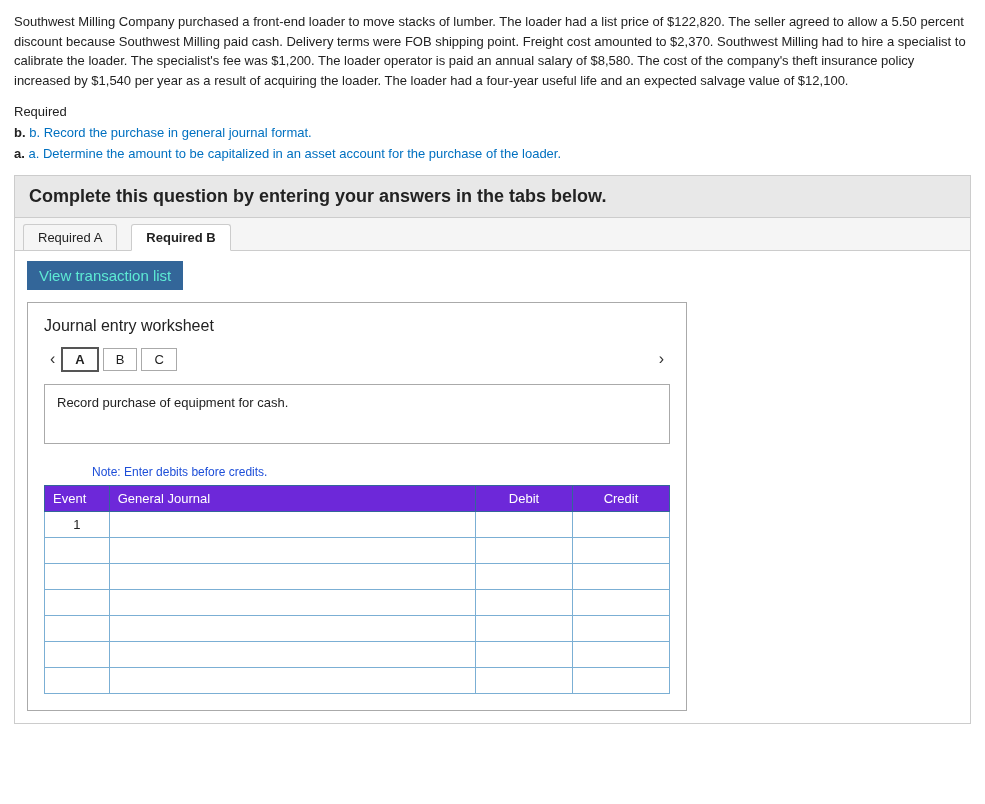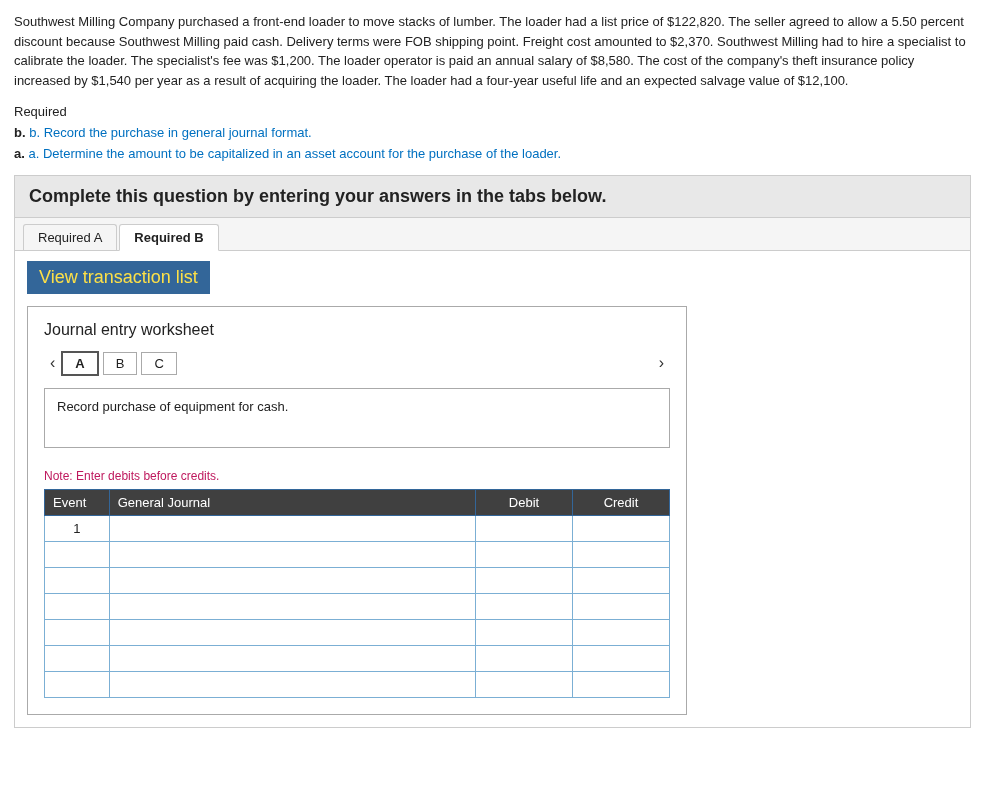--- a/index.html
+++ b/index.html
@@ -41,21 +41,21 @@
       border: 1px solid #ccc;
       border-top: none;
       margin-bottom: 0;
     }
     .tabs-row {
       display: flex;
       border-bottom: 1px solid #ccc;
       background: #f5f5f5;
       padding-top: 6px;
       padding-left: 8px;
-      gap: 0;
+      gap: 12px;
       text-align: center;
     }
     .tab {
       padding: 5px 14px;
       border: 1px solid #ccc;
       border-bottom: none;
       cursor: pointer;
       background: #f5f5f5;
       font-size: 13px;
       margin-right: 2px;
@@ -77,24 +77,24 @@
       padding: 8px 12px;
       font-size: 12.5px;
       color: #333;
       margin-bottom: 10px;
     }
     .instruction-note span.red {
       color: #c00;
     }
     .view-transaction-btn {
       background: #336699;
-      color: #fde047;
+      color: #5eead4;
       border: none;
       padding: 6px 12px;
-      font-size: 18px;
+      font-size: 15px;
       cursor: pointer;
       margin-bottom: 12px;
     }
     .journal-worksheet {
       border: 1px solid #aaa;
       padding: 14px 16px 16px 16px;
       max-width: 660px;
       background: #fff;
     }
     .journal-worksheet h2 {
@@ -132,30 +132,31 @@
     .record-box {
       border: 1px solid #aaa;
       padding: 10px 12px;
       min-height: 60px;
       margin-bottom: 21px;
       font-size: 13px;
       background: #fff;
     }
     .note-text {
       font-size: 12px;
-      color: #be185d;
+      color: #1d4ed8;
       margin-bottom: 6px;
+      margin-left: 48px;
     }
     .journal-table {
       width: 100%;
       border-collapse: collapse;
       font-size: 13px;
     }
     .journal-table th {
-      background: #404040;
+      background: #6d28d9;
       color: #fff;
       padding: 5px 8px;
       text-align: center;
       border: 1px solid #336699;
       font-weight: normal;
     }
     .journal-table th.left {
       text-align: left;
     }
     .journal-table td {

